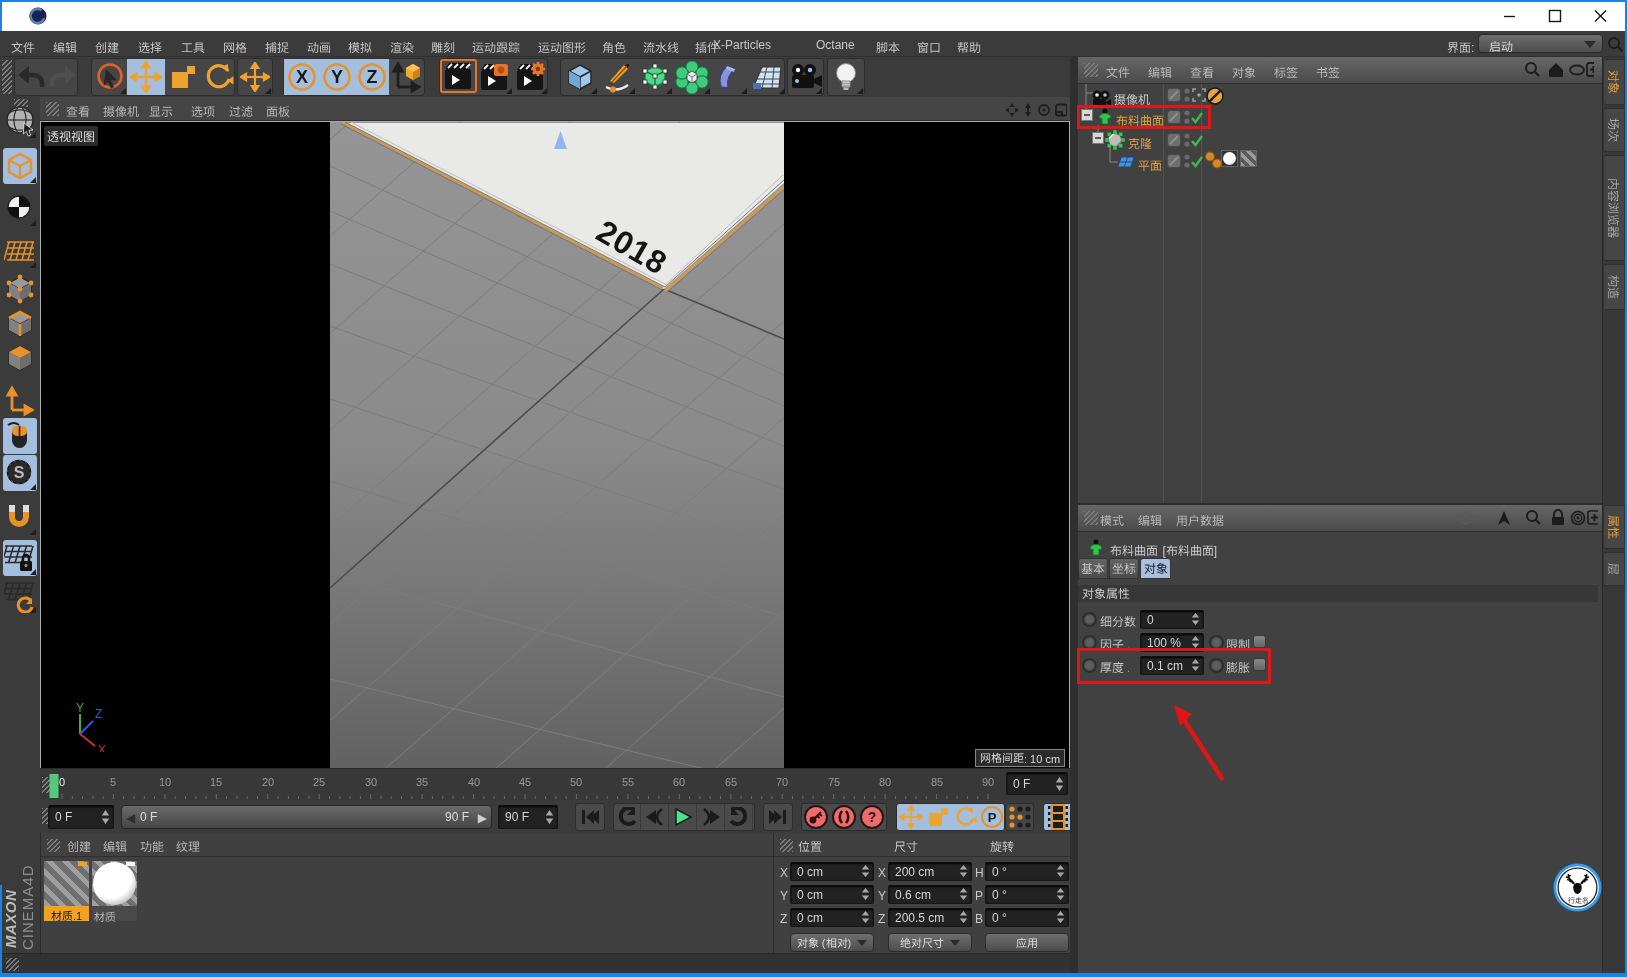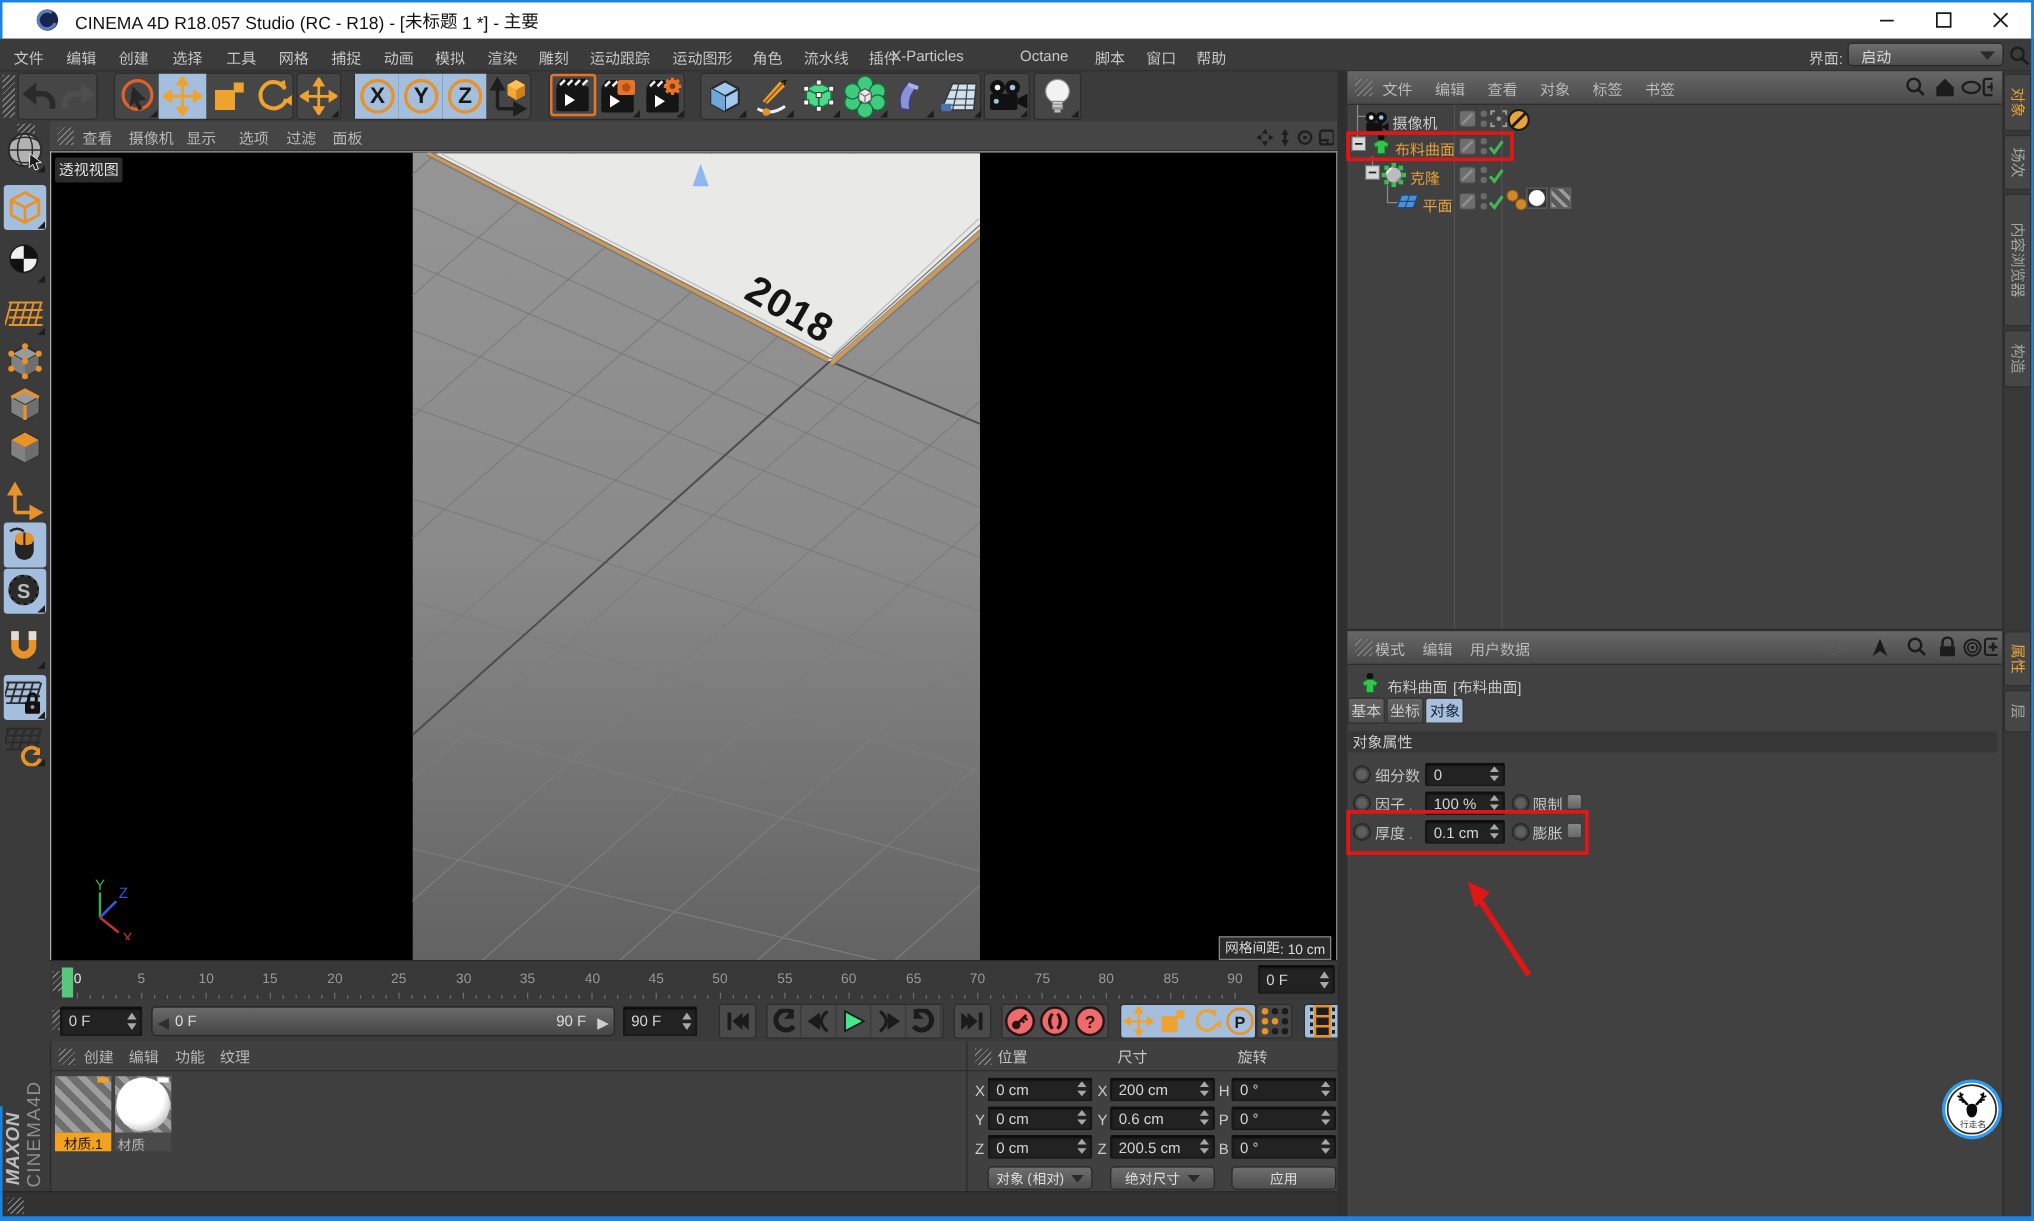--- a/index.html
+++ b/index.html
@@ -17,32 +17,20 @@
 .spin{position:absolute;right:3px;top:50%;transform:translateY(-50%);width:9px;height:14px}
 .gbtn{background:linear-gradient(#6e6e6e,#4d4d4d);border:1px solid #2a2a2a;border-radius:4px;color:#d8d8d8;font-size:12px;display:flex;align-items:center;justify-content:center;position:absolute}
 .vtab{width:22px;position:absolute;left:1px;background:#464646;border:1px solid #303030;border-radius:3px 0 0 3px;display:flex;align-items:center;justify-content:center}
 </style></head><body>
 <div id="win">
     <div class="abs" style="left:0;top:0;width:1627px;height:31px;background:#fff;border-top:2px solid #1d83e0;border-left:2px solid #1d83e0;border-right:2px solid #1d83e0"></div>
     <svg class="abs" style="left:29px;top:7px" width="18" height="18">
       <circle cx="9" cy="9" r="8.5" fill="#16254f"></circle>
       <path d="M12.5 3.2 a7 7 0 1 0 2.6 8.2" fill="none" stroke="#5f7ab8" stroke-width="2.6"></path>
     </svg>
-    <div class="abs" style="left:60px;top:8px;font-size:14px;color:#111">CINEMA 4D R18.057 Studio (RC - R18) - [<svg width="42" height="18" style="vertical-align:-3px;">
-        <g fill="#111" transform="translate(0,14) scale(0.014,-0.014)">
-          <use href="#u672A" x="0"></use>
-          <use href="#u6807" x="1000"></use>
-          <use href="#u9898" x="2000"></use>
-        </g>
-      </svg> 1 *] - <svg width="28" height="18" style="vertical-align:-3px;">
-        <g fill="#111" transform="translate(0,14) scale(0.014,-0.014)">
-          <use href="#u4E3B" x="0"></use>
-          <use href="#u8981" x="1000"></use>
-        </g>
-      </svg></div>
     <svg class="abs" style="left:1496px;top:8px" width="120" height="16">
       <g stroke="#1a1a1a" stroke-width="1.4" fill="none">
         <line x1="8" y1="8.5" x2="19" y2="8.5"></line>
         <rect x="53.5" y="2.5" width="11" height="11"></rect>
         <line x1="99" y1="2.5" x2="110" y2="13.5"></line>
         <line x1="110" y1="2.5" x2="99" y2="13.5"></line>
       </g>
     </svg>
     <div class="abs" style="left:0;top:31px;width:1627px;height:26px;background:#3b3b3b;border-bottom:1px solid #303030"></div>
     <div class="abs" style="left:11px;top:38px"><svg width="24" height="15">

